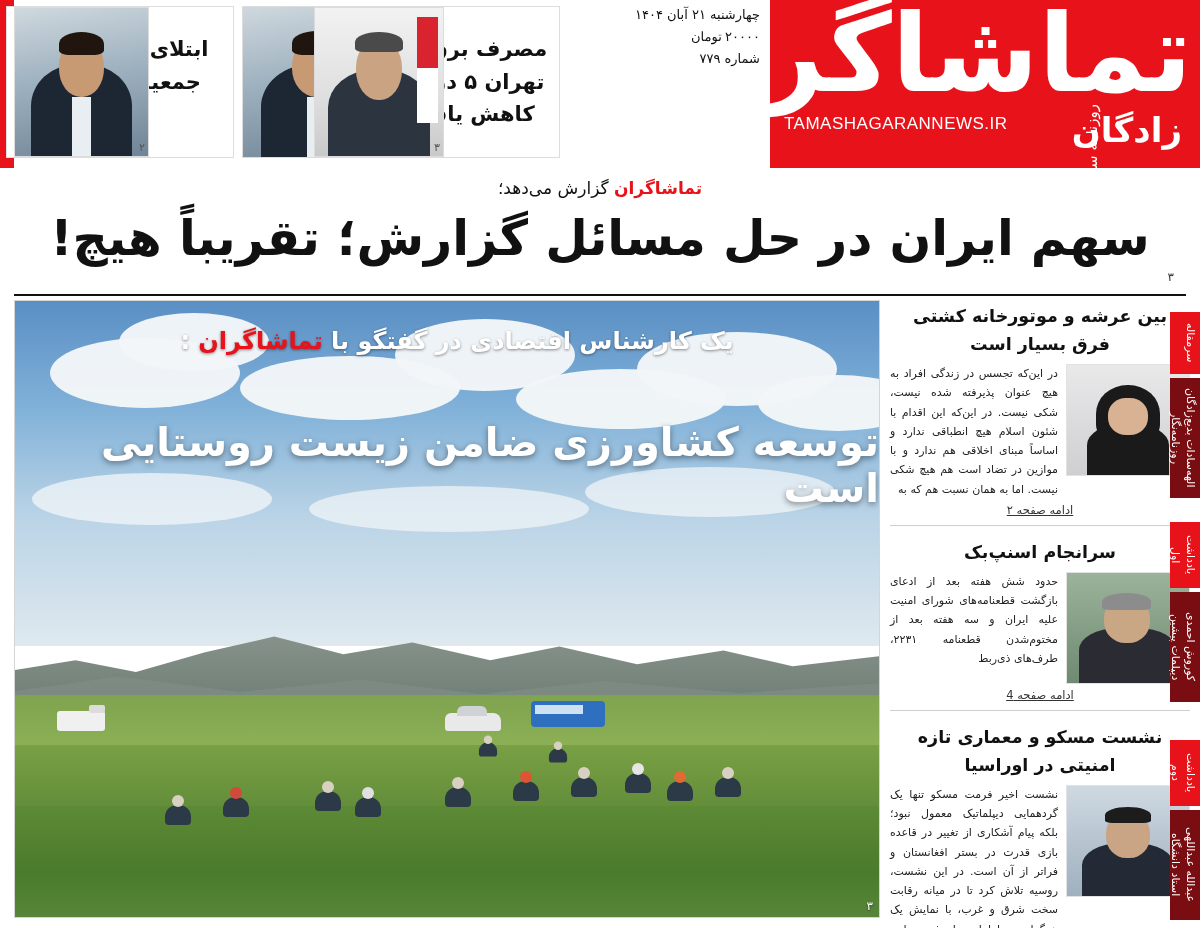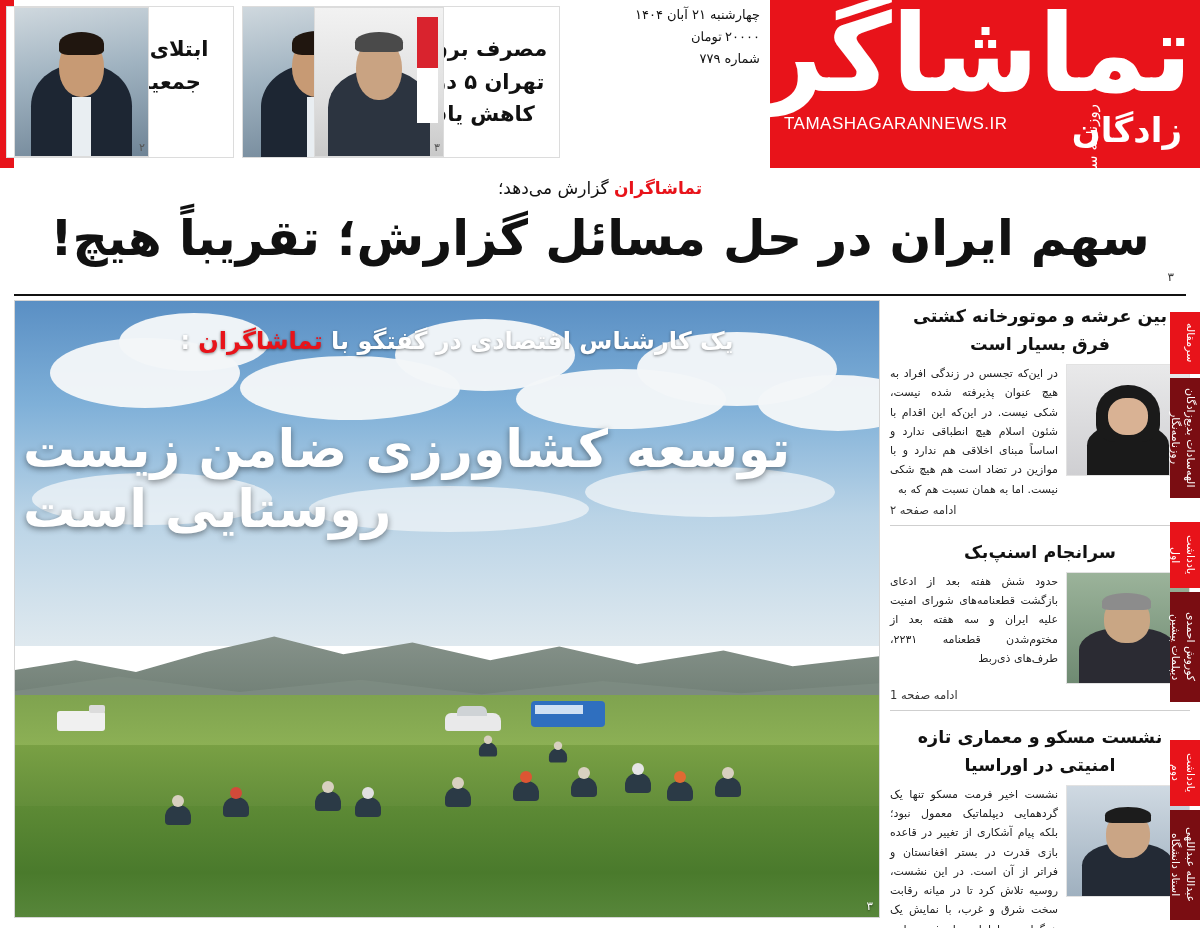--- a/index.html
+++ b/index.html
@@ -154,22 +154,23 @@
   .side-body { display: flex; flex-direction: row; gap: 8px; }
   .side-photo {
     width: 124px; height: 112px; flex: none;
     position: relative; overflow: hidden; border: 1px solid #e2e2e2;
   }
   .side-text {
     flex: 1; font-size: 11px; color: #222; line-height: 1.75;
     text-align: justify; direction: rtl;
   }
   .side-more {
-    font-size: 11.5px; color: #333; text-align: left; direction: rtl;
+    font-size: 11.5px; color: #333; text-align: center; direction: rtl;
     margin-top: 4px;
+    text-decoration: underline;
   }
   .side-sep { height: 1px; background: #cfcfcf; margin: 8px 0 10px; }
   .tabwrap { position: absolute; right: 0; top: 300px; width: 34px; height: 620px; }
   .tabblock { position: absolute; right: 0; width: 30px;
     background:#e8131a; color:#fff; font-size:11px; line-height:1.4;
     text-align:center; padding:7px 2px; direction: rtl;
     writing-mode: vertical-rl; }
   .tabblock.dark { background:#7a0d12; }
 
   
@@ -253,23 +254,23 @@
 
   .feat-kicker {
     position: absolute; top: 26px; left: 0; right: 0;
     text-align: center; direction: rtl;
     font-size: 24px; font-weight: bold; color: #ffffff;
     text-shadow: 0 1px 3px rgba(0,0,0,.45);
     padding-left: 20px;
   }
   .feat-kicker .brand { color: #e8131a; }
   .feat-headline {
-    position: absolute; top: 118px; left: 8px; right: 0;
-    text-align: left; direction: rtl;
-    font-size: 52px; font-weight: bold; color: #ffffff;
+    position: absolute; top: 118px; left: 0; right: 0;
+    text-align: right; direction: rtl;
+    font-size: 40px; font-weight: bold; color: #ffffff;
     text-shadow: 0 2px 6px rgba(0,0,0,.45);
     letter-spacing: -0.5px;
   }
   .feat-page {
     position: absolute; bottom: 4px; right: 6px;
     font-size: 12px; color: #fff; text-shadow: 0 1px 2px rgba(0,0,0,.6);
   }
 
   .page-num-left {
     position: absolute; top: 270px; right: 26px;
@@ -368,21 +369,21 @@
 
     <div class="side-item">
       <div class="side-title">سرانجام اسنپ‌بک</div>
       <div class="side-body">
         <div class="side-photo">
           <div class="p-man2"></div>
           <div class="p-man2-hair"></div>
         </div>
         <div class="side-text">حدود شش هفته بعد از ادعای بازگشت قطعنامه‌های شورای امنیت علیه ایران و سه هفته بعد از مختوم‌شدن قطعنامه ۲۲۳۱، طرف‌های ذی‌ربط</div>
       </div>
-      <div class="side-more">ادامه صفحه 1</div>
+      <div class="side-more">ادامه صفحه 4</div>
       <div class="side-sep"></div>
     </div>
 
     <div class="side-item">
       <div class="side-title">نشست مسکو و معماری تازه امنیتی در اوراسیا</div>
       <div class="side-body">
         <div class="side-photo">
           <div class="p-man3"></div>
           <div class="p-man3-hair"></div>
         </div>

